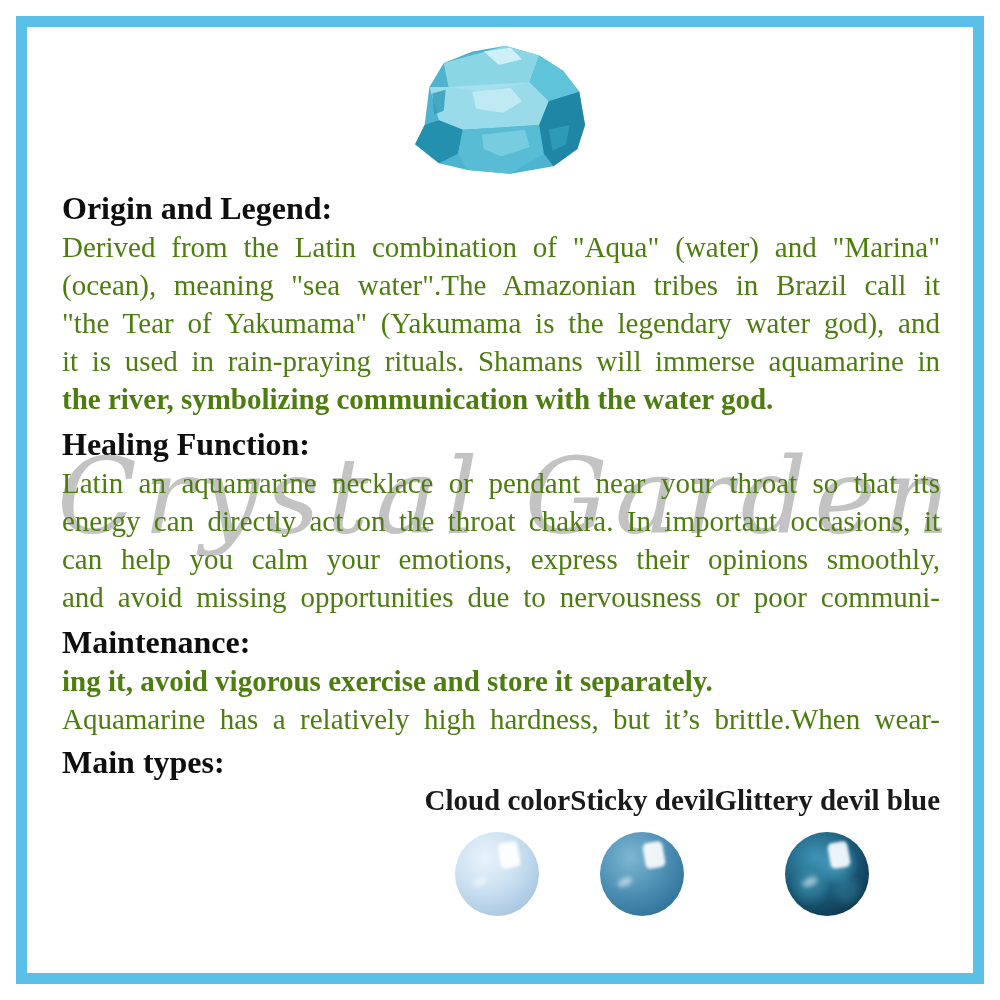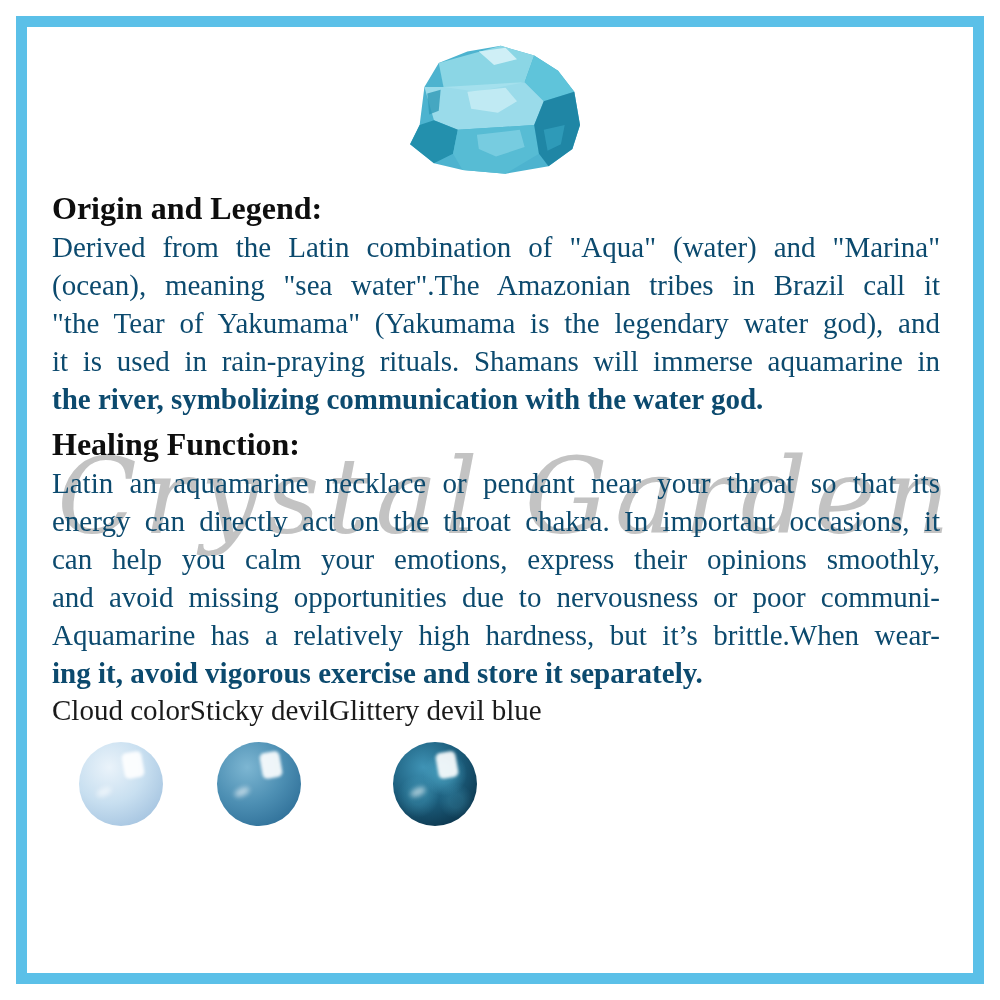--- a/index.html
+++ b/index.html
@@ -28,56 +28,57 @@
     letter-spacing:7px;
     color:#b5b5b5;
     opacity:0.8;
     z-index:0;
     white-space:nowrap;
     pointer-events:none;
     font-family:"DejaVu Serif", serif;
   }
   .content{
     position:absolute;
-    left:52px;right:60px;top:28px;
+    left:62px;right:60px;top:28px;
     z-index:1;
   }
   .hero-wrap{
     height:150px;
     margin-top:4px;
     text-align:center;
   }
   h2.sec-heading{
     margin:6px 0 0 0;
     font-size:32px;
     line-height:40px;
     font-weight:bold;
     color:#0e0e0e;
   }
   .para{
     margin:0;padding:0;
     font-size:29px;
     line-height:38px;
-    color:#0c4a6e;
+    color:#4d7c0f;
   }
   .jline{
     display:block;
     text-align:justify;
     text-align-last:justify;
     white-space:normal;
   }
   .jlast{
     text-align-last:left;
     font-weight:bold;
   }
   .types-row{
     display:flex;
-    justify-content:flex-start;
+    justify-content:flex-end;
     align-items:flex-start;
     margin-top:0;
+    font-weight:bold;
   }
   .type-col{
     display:flex;
     flex-direction:column;
     align-items:center;
   }
   .type-label{
     font-size:29px;
     line-height:36px;
     color:#1a1a1a;
@@ -151,25 +152,27 @@
     </p>
 
     <h2 class="sec-heading">Healing Function:</h2>
     <p class="para">
       <span class="jline">Latin an aquamarine necklace or pendant near your throat so that its</span>
       <span class="jline">energy can directly act on the throat chakra. In important occasions, it</span>
       <span class="jline">can help you calm your emotions, express their opinions smoothly,</span>
       <span class="jline">and avoid missing opportunities due to nervousness or poor communi-</span>
     </p>
 
+    <h2 class="sec-heading">Maintenance:</h2>
     <p class="para">
+      <span class="jline jlast">ing it, avoid vigorous exercise and store it separately.</span>
       <span class="jline">Aquamarine has a relatively high hardness, but it’s brittle.When wear-</span>
-      <span class="jline jlast">ing it, avoid vigorous exercise and store it separately.</span>
     </p>
 
+    <h2 class="sec-heading" style="margin-top:4px;">Main types:</h2>
 
     <div class="types-row">
       <div class="type-col">
         <div class="type-label">Cloud color</div>
         <div class="bead" style="background: radial-gradient(circle at 36% 30%, rgb(234, 243, 250) 0%, rgb(200, 223, 240) 45%, rgb(169, 199, 226) 78%, rgb(157, 188, 216) 100%);"></div>
       </div>
       <div class="type-col">
         <div class="type-label">Sticky devil</div>
         <div class="bead" style="background: radial-gradient(circle at 36% 30%, rgb(125, 182, 210) 0%, rgb(78, 144, 180) 45%, rgb(51, 116, 156) 78%, rgb(42, 98, 136) 100%);"></div>
       </div>

